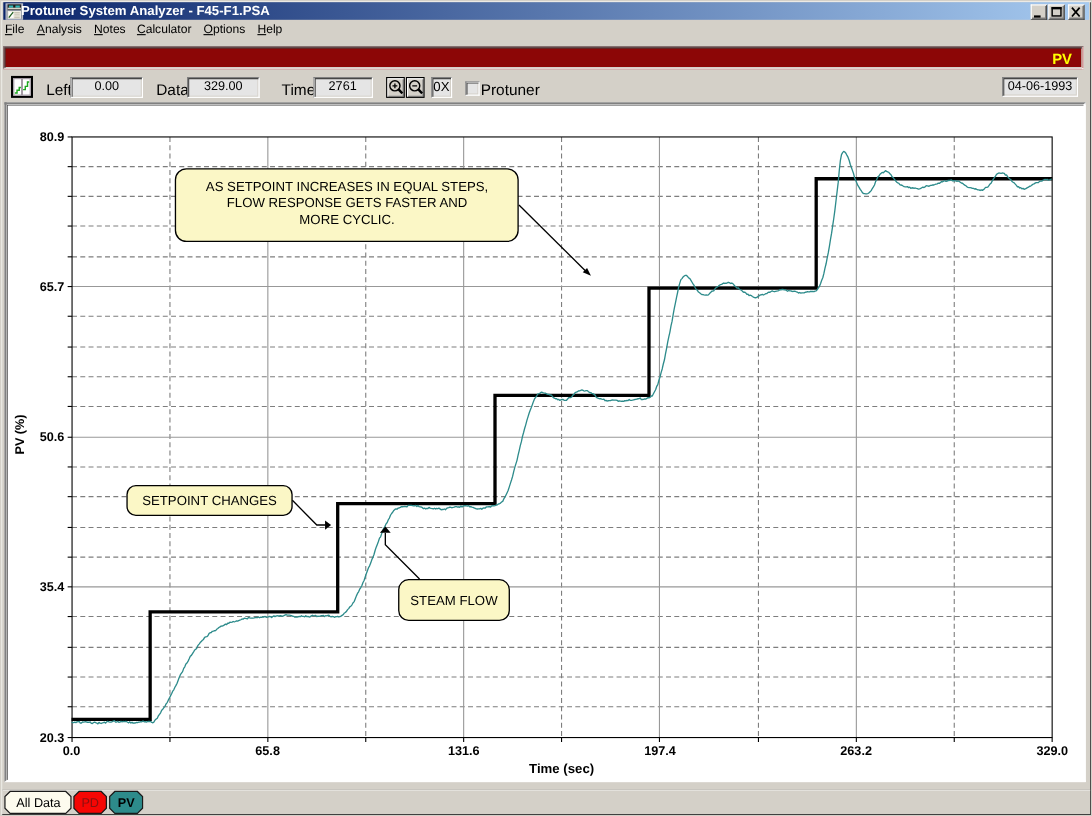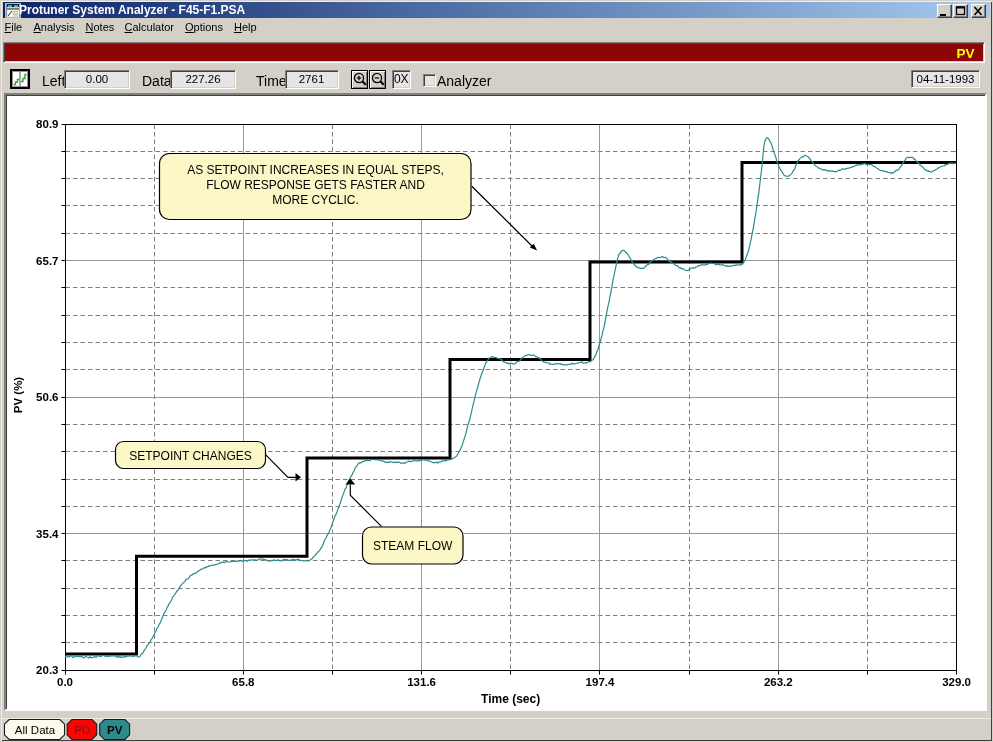--- a/index.html
+++ b/index.html
@@ -90,40 +90,40 @@
 <div class="btn" style="left:9.5px; width:20px; height:20px; top:69px; border:2px solid #000; box-shadow:none; background:#fff;">
  <svg width="16" height="16" viewBox="0 0 16 16">
       <rect x="0.5" y="0.5" width="15" height="15" fill="#fff" stroke="#9a909a" stroke-width="1"></rect>
  <line x1="8" y1="0.5" x2="8" y2="15.5" stroke="#9a909a" stroke-width="1.6"></line>
  <path d="M1.5,13.5 h2 v-2.5 h2 v-2.5 h1.5" stroke="#1fa81f" stroke-width="1.3" fill="none"></path>
  <path d="M9,10.5 h2 v-3 h2 v-4 h1.5" stroke="#1fa81f" stroke-width="1.3" fill="none"></path>
     </svg></div>
 <span class="lab" style="left:42px">Left</span>
 <div class="tb" style="left:64px; width:66px;">0.00</div>
 <span class="lab" style="left:142px">Data</span>
-<div class="tb" style="left:170px; width:66px;">227.26</div>
+<div class="tb" style="left:170px; width:66px;">329.00</div>
 <span class="lab" style="left:256px">Time</span>
 <div class="tb" style="left:284.5px; width:54px;">2761</div>
 <div class="btn" style="left:350.5px">
  <svg width="15.5" height="17" viewBox="0 0 15.5 17">
       <circle cx="7" cy="7" r="4.6" fill="none" stroke="#000" stroke-width="1.3"></circle>
  <line x1="10.3" y1="10.3" x2="13.8" y2="13.8" stroke="#000" stroke-width="2.2"></line>
  <line x1="4.8" y1="7" x2="9.2" y2="7" stroke="#000" stroke-width="1.2"></line>
  <line x1="7" y1="4.8" x2="7" y2="9.2" stroke="#000" stroke-width="1.2"></line>
     </svg></div>
 <div class="btn" style="left:368.5px">
  <svg width="15.5" height="17" viewBox="0 0 15.5 17">
       <circle cx="7" cy="7" r="4.6" fill="none" stroke="#000" stroke-width="1.3"></circle>
  <line x1="10.3" y1="10.3" x2="13.8" y2="13.8" stroke="#000" stroke-width="2.2"></line>
  <line x1="4.8" y1="7" x2="9.2" y2="7" stroke="#000" stroke-width="1.2"></line>
     </svg></div>
 <div class="tb" style="left:392px; width:18.5px; top:70px; height:18.5px; font-size:12px; line-height:16px;">0X</div>
 <div class="tb" style="left:423px; width:13px; top:73.5px; height:13px;"></div>
-<span class="lab" style="left:437px">Analyzer</span>
-<div class="tb" style="left:911px; width:69px; top:69.5px; height:18px;">04-11-1993</div>
+<span class="lab" style="left:437px">Protuner</span>
+<div class="tb" style="left:911px; width:69px; top:69.5px; height:18px;">04-06-1993</div>
 <div id="chartpanel"></div>
 <div id="tabline"></div>
 <svg id="overlay" width="993" height="742" viewBox="0 0 993 742">
 <line x1="154.5" y1="124.5" x2="154.5" y2="670.5" class="gd"></line>
 <line x1="332.5" y1="124.5" x2="332.5" y2="670.5" class="gd"></line>
 <line x1="510.5" y1="124.5" x2="510.5" y2="670.5" class="gd"></line>
 <line x1="689.5" y1="124.5" x2="689.5" y2="670.5" class="gd"></line>
 <line x1="867.5" y1="124.5" x2="867.5" y2="670.5" class="gd"></line>
 <line x1="65.5" y1="151.5" x2="956.5" y2="151.5" class="gd"></line>
 <line x1="65.5" y1="178.5" x2="956.5" y2="178.5" class="gd"></line>

